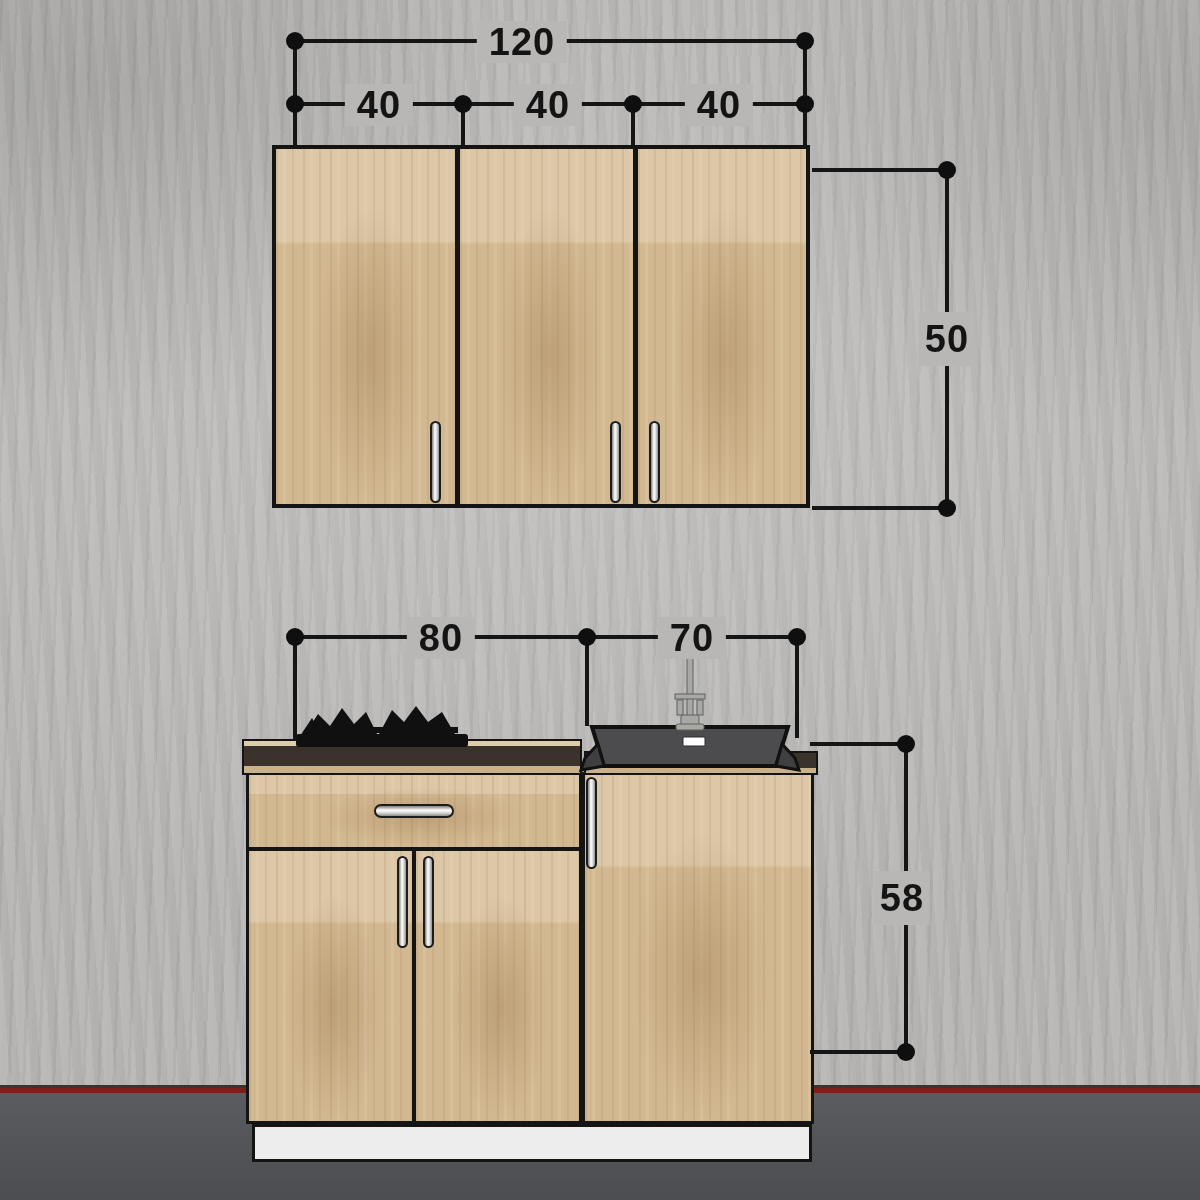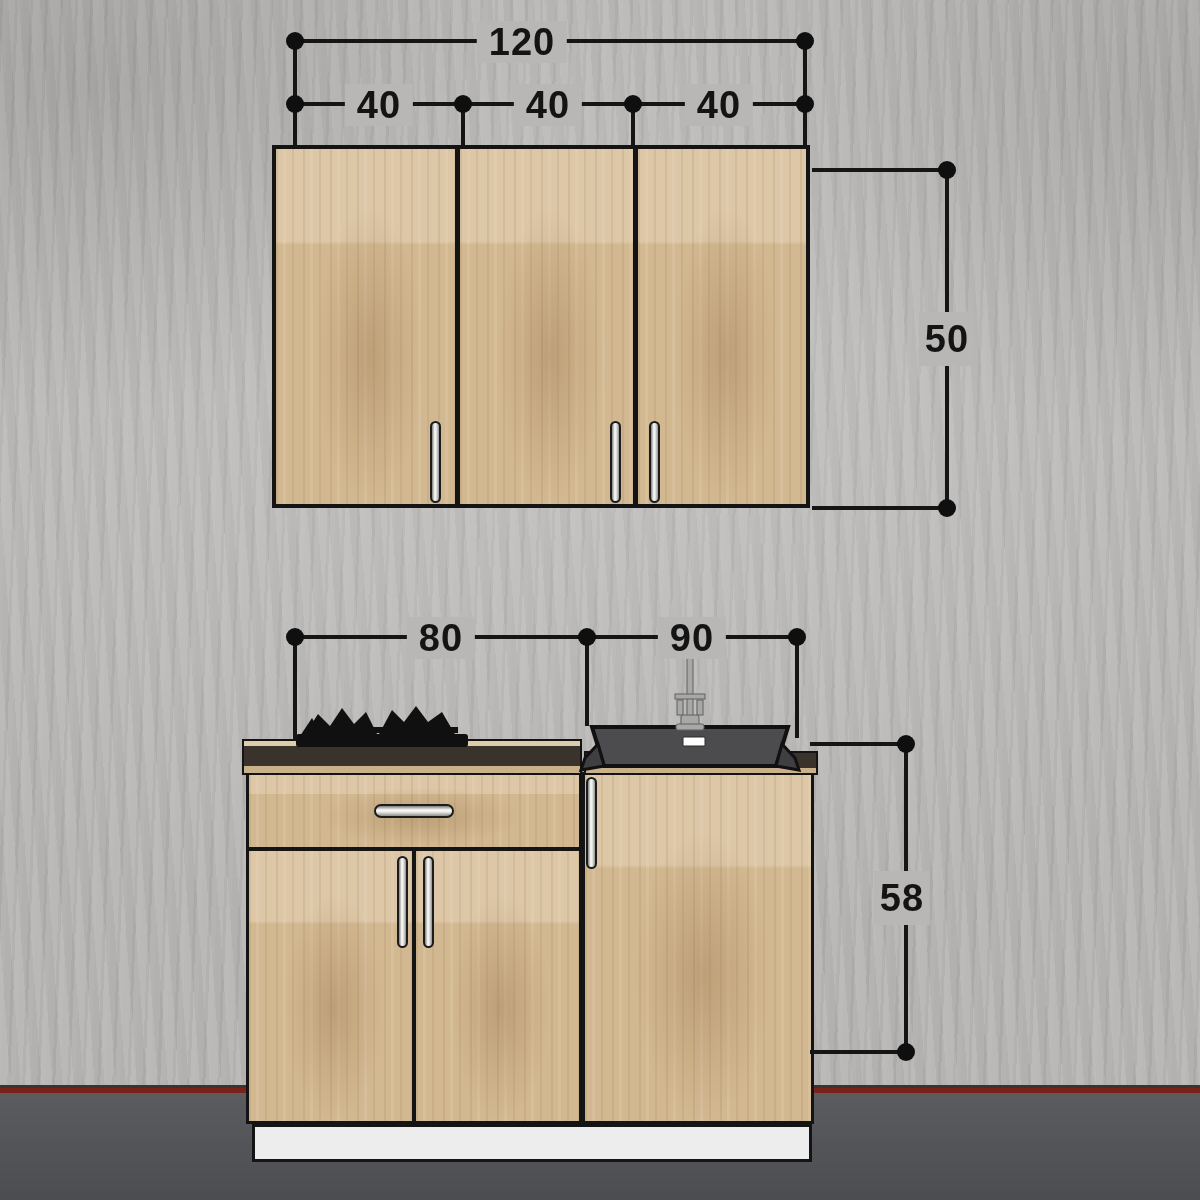--- a/index.html
+++ b/index.html
@@ -171,21 +171,21 @@
   <div class="dlabel vert" style="left:947px;top:339px;">50</div>
 
   <div class="dline-h" style="left:295px;top:635px;width:502px;"></div>
   <div class="dline-v" style="left:293px;top:637px;height:103px;"></div>
   <div class="dline-v" style="left:585px;top:637px;height:89px;"></div>
   <div class="dline-v" style="left:795px;top:637px;height:101px;"></div>
   <div class="ddot" style="left:295px;top:637px;"></div>
   <div class="ddot" style="left:587px;top:637px;"></div>
   <div class="ddot" style="left:797px;top:637px;"></div>
   <div class="dlabel" style="left:441px;top:638px;">80</div>
-  <div class="dlabel" style="left:692px;top:638px;">90</div>
+  <div class="dlabel" style="left:692px;top:638px;">70</div>
 
   <div class="dline-h" style="left:810px;top:742px;width:96px;"></div>
   <div class="dline-h" style="left:810px;top:1050px;width:96px;"></div>
   <div class="dline-v" style="left:904px;top:744px;height:308px;"></div>
   <div class="ddot" style="left:906px;top:744px;"></div>
   <div class="ddot" style="left:906px;top:1052px;"></div>
   <div class="dlabel vert" style="left:902px;top:898px;">58</div>
 
 </div>
 

